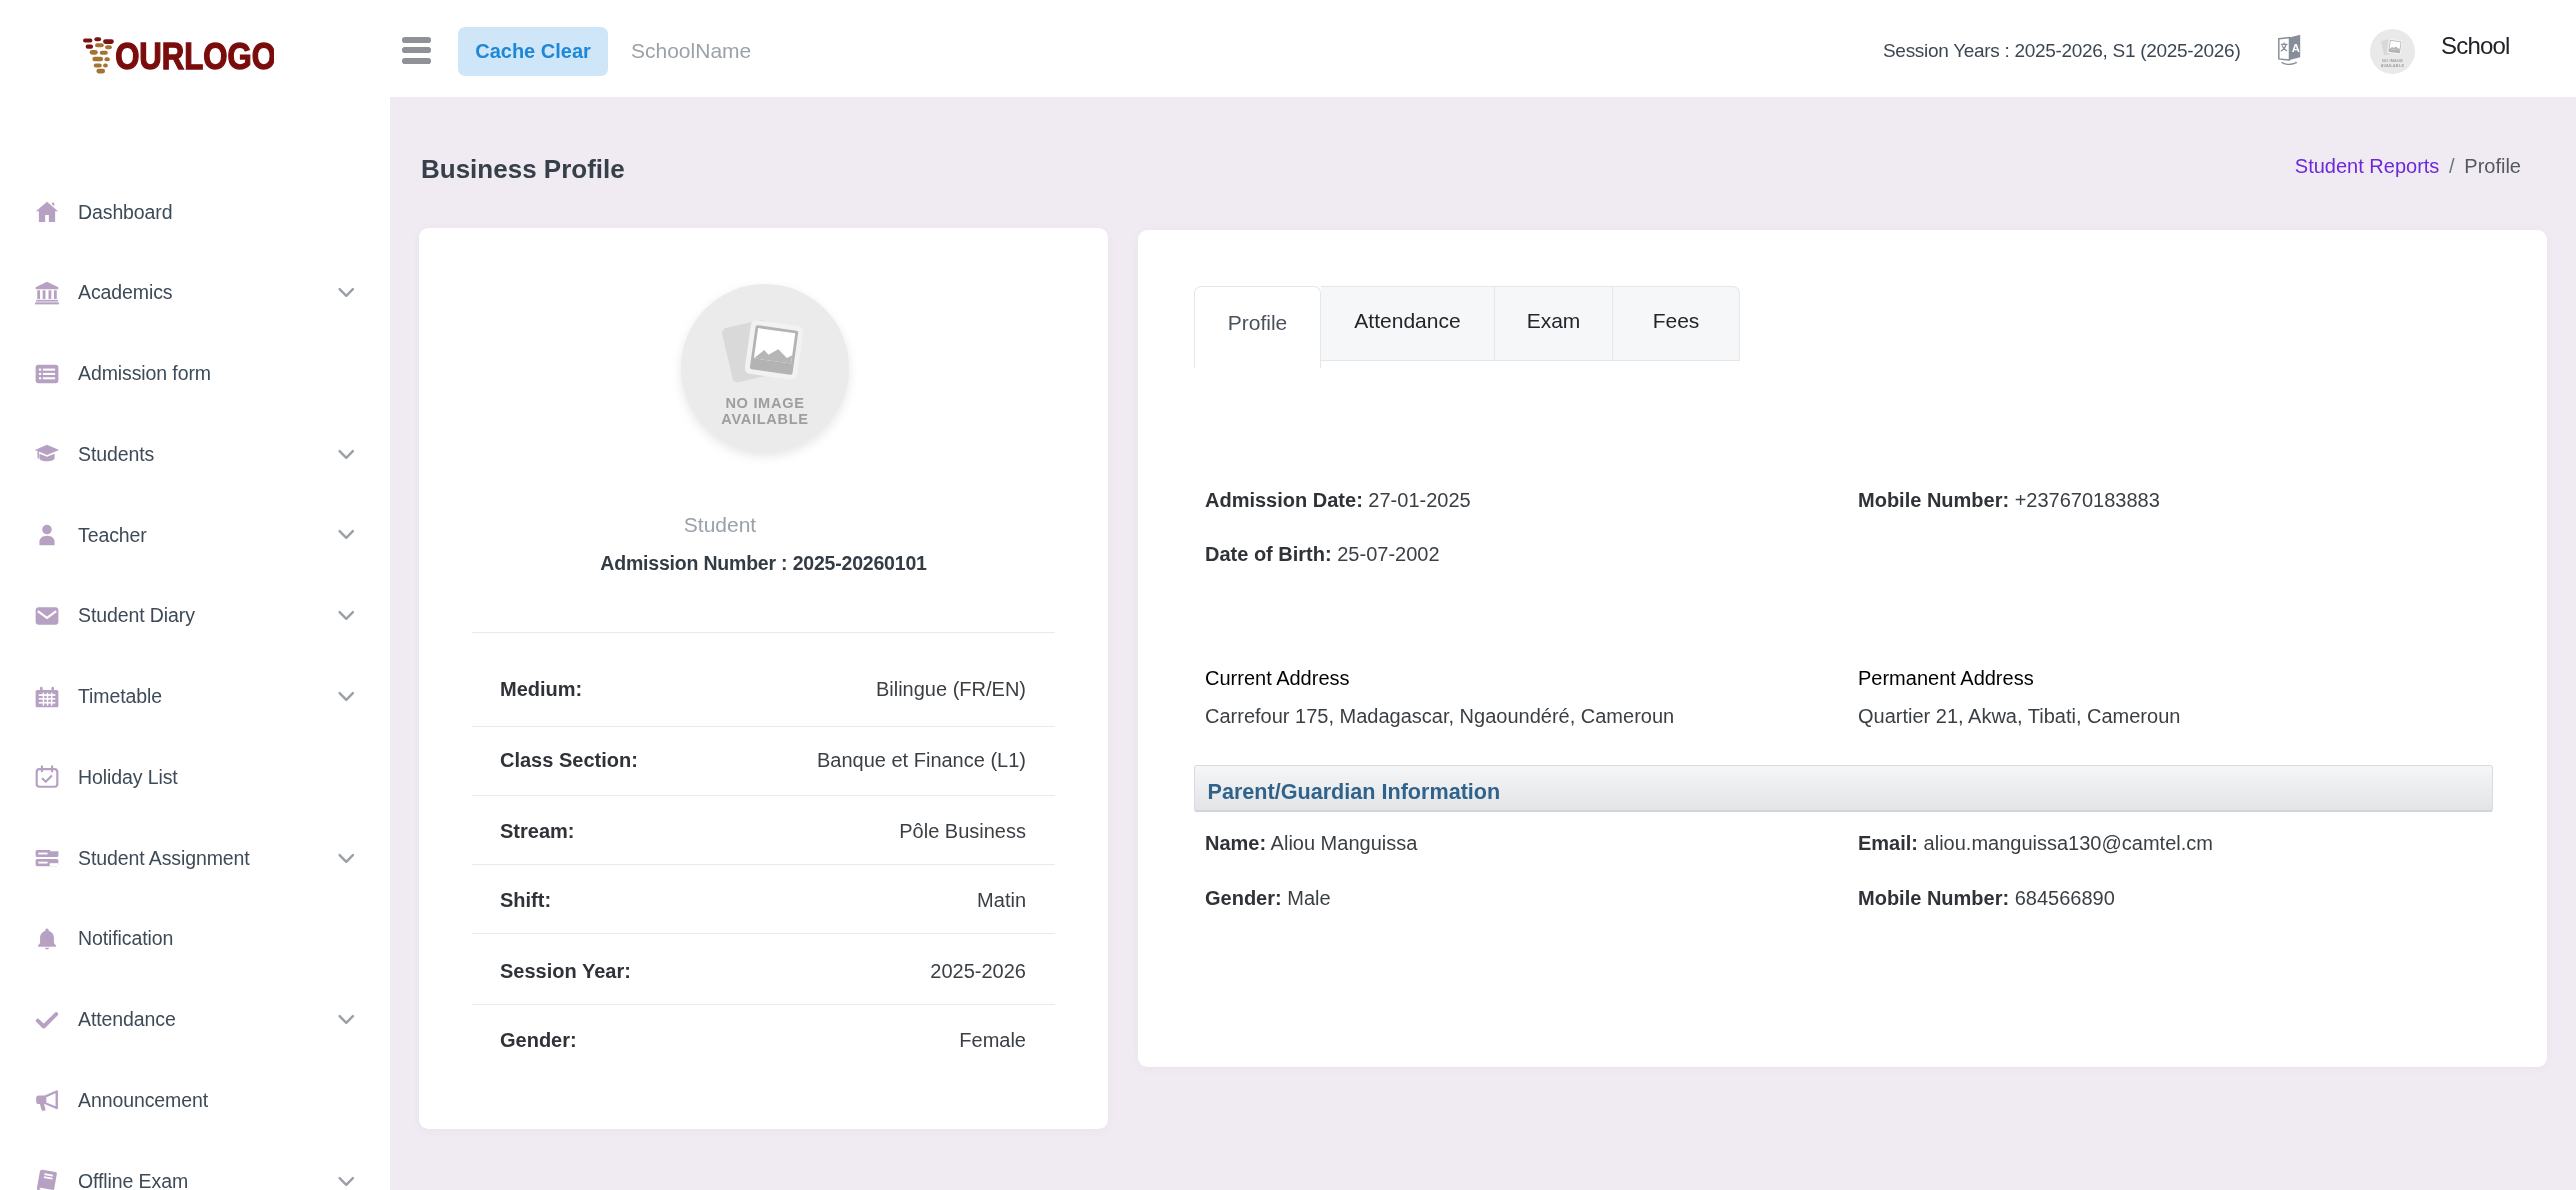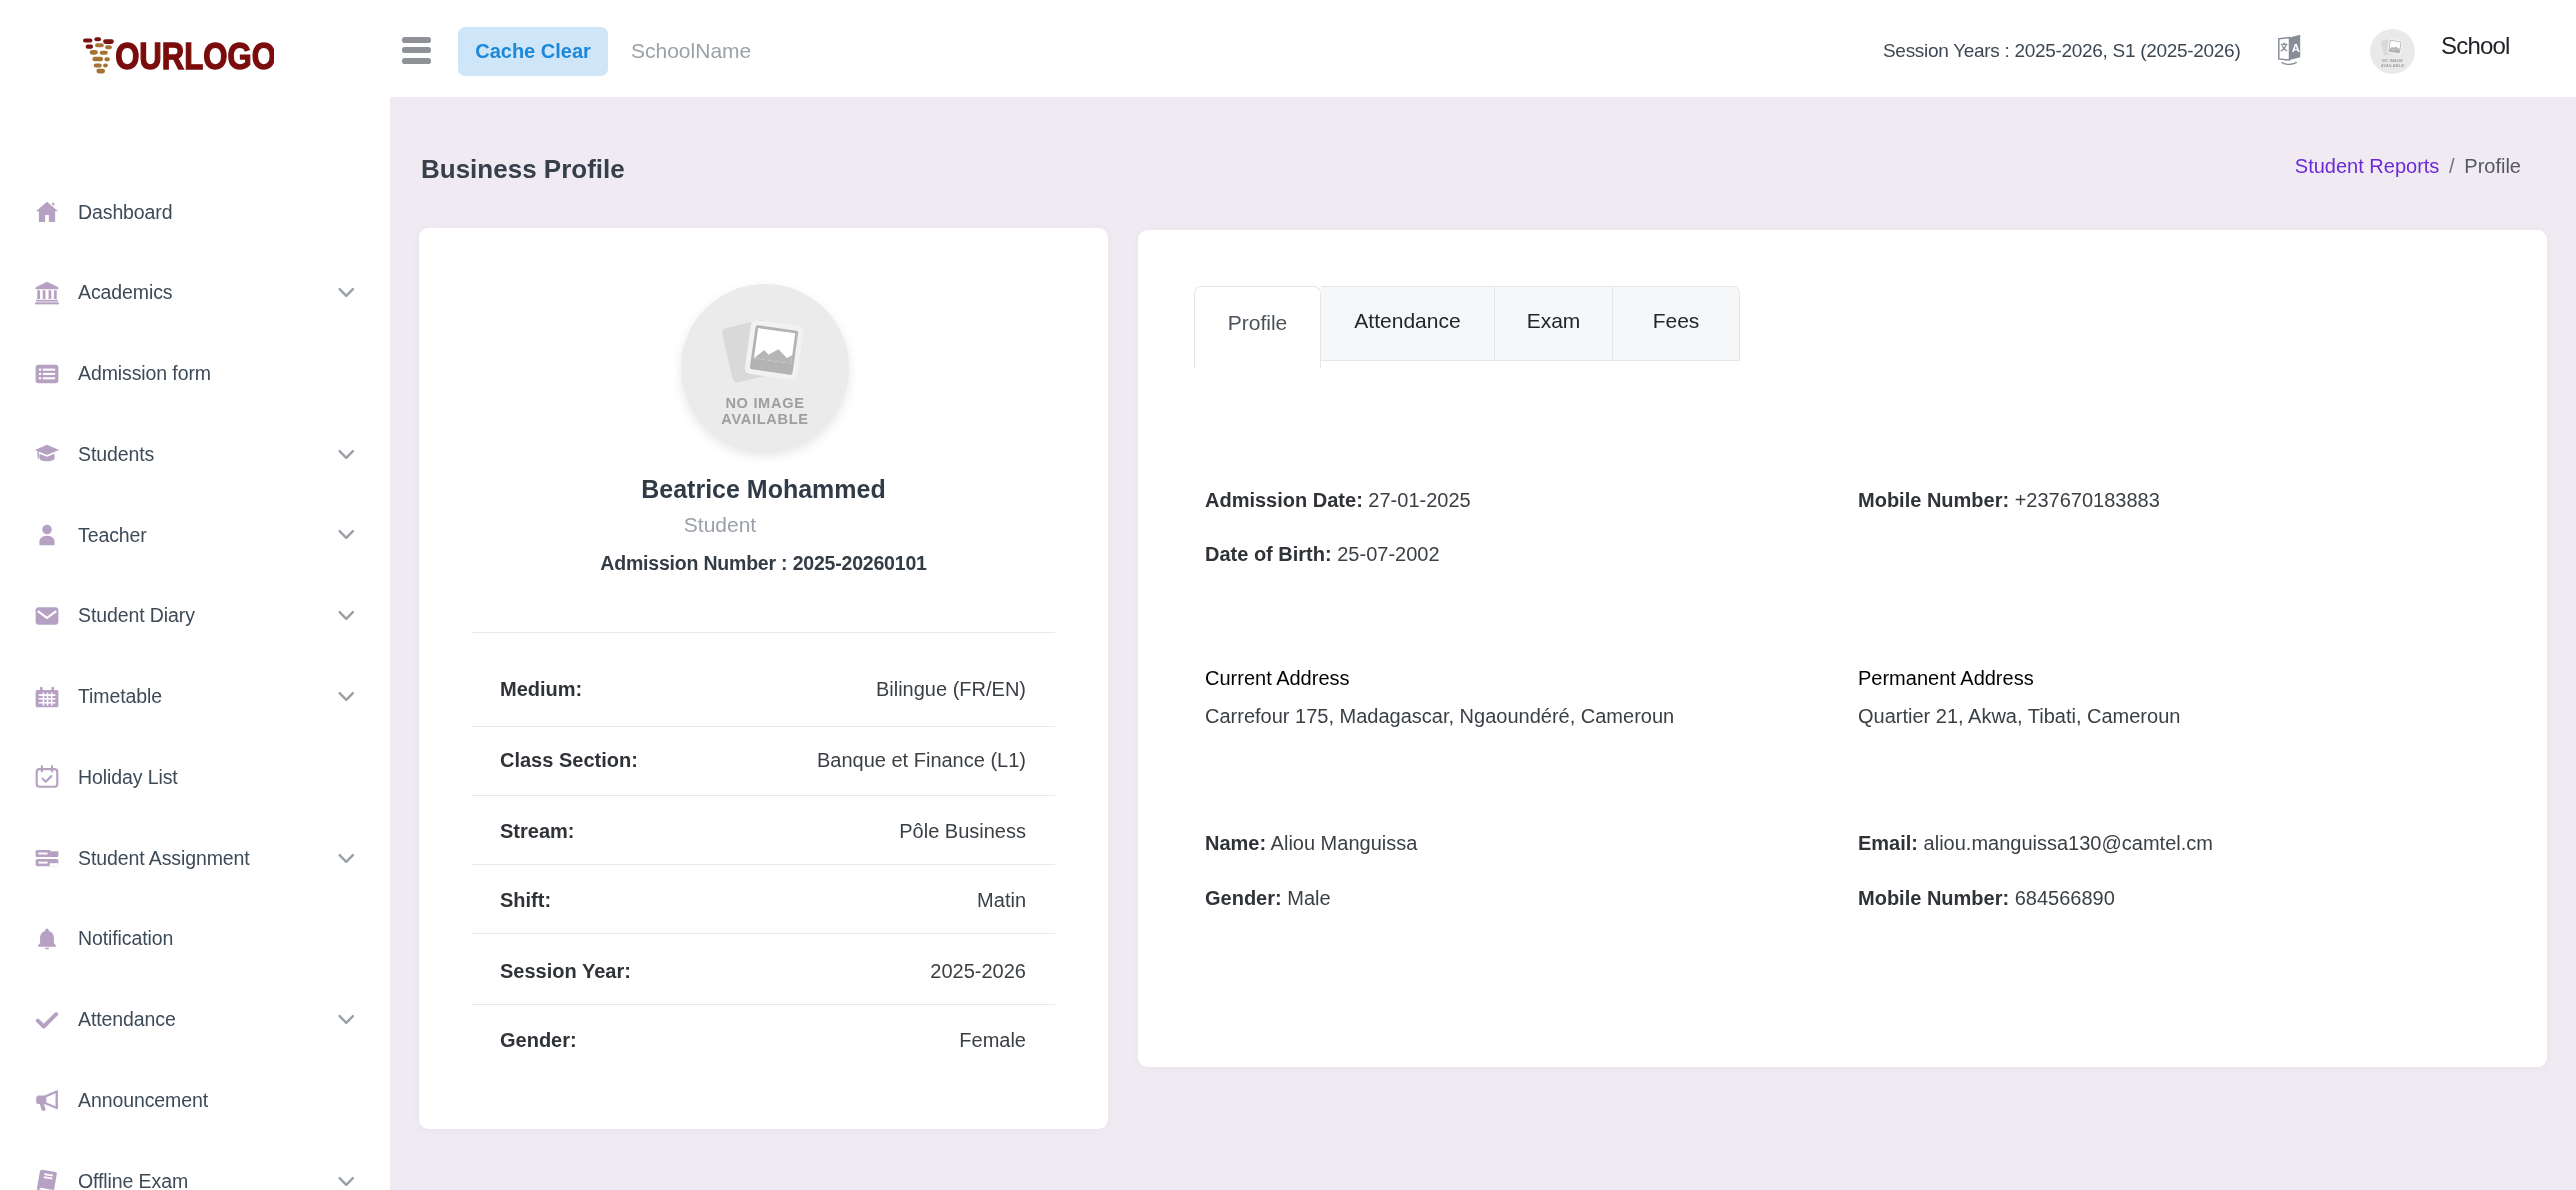--- a/index.html
+++ b/index.html
@@ -287,21 +287,20 @@
         <g transform="rotate(8 134 95)">
           <rect x="96" y="56" width="76" height="78" rx="8" fill="#f2f2f2"></rect>
           <rect x="103" y="63" width="62" height="64" rx="3" fill="#b3b3b3"></rect>
           <rect x="107" y="67" width="54" height="44" fill="#fff"></rect>
           <path d="M107 111 L120 97 L127 103 L140 93 L154 104 L161 99 V111 Z" fill="#b6b6b6"></path>
         </g>
         <text x="121" y="178" text-anchor="middle" font-size="21" font-weight="bold" fill="#9e9e9e" letter-spacing="1" font-family="Liberation Sans, sans-serif">NO IMAGE</text>
         <text x="121" y="202" text-anchor="middle" font-size="21" font-weight="bold" fill="#9e9e9e" letter-spacing="1" font-family="Liberation Sans, sans-serif">AVAILABLE</text>
       </svg>
     </div>
-    <div class="abs" id="stuname">Beatrice Mohammed</div>
     <div class="abs" id="sturole">Student</div>
     <div class="abs" id="stuadm">Admission Number : 2025-20260101</div>
     <div class="abs hl" style="top:404px;"></div>
     <div class="abs hl" style="top:498px;"></div>
     <div class="abs hl" style="top:567px;"></div>
     <div class="abs hl" style="top:636px;"></div>
     <div class="abs hl" style="top:705px;"></div>
     <div class="abs hl" style="top:776px;"></div>
     <div class="abs rowlab" style="top:450px;">Medium:</div>
       <div class="abs rowval" style="top:450px;">Bilingue (FR/EN)</div>
@@ -333,19 +332,22 @@
 
     <div class="abs fld" style="left:67px;top:259px;"><b>Admission Date:</b> 27-01-2025</div>
     <div class="abs fld" style="left:720px;top:259px;"><b>Mobile Number:</b> +237670183883</div>
     <div class="abs fld" style="left:67px;top:313px;"><b>Date of Birth:</b> 25-07-2002</div>
 
     <div class="abs fld gray" style="left:67px;top:437px;">Current Address</div>
     <div class="abs fld gray" style="left:720px;top:437px;">Permanent Address</div>
     <div class="abs fld" style="left:67px;top:475px;">Carrefour 175, Madagascar, Ngaoundéré, Cameroun</div>
     <div class="abs fld" style="left:720px;top:475px;">Quartier 21, Akwa, Tibati, Cameroun</div>
 
+    <div class="abs secbar" style="top:535px;">
+        <span>Parent/Guardian Information</span>
+      </div>
     <div class="abs fld" style="left:67px;top:602px;"><b>Name:</b> Aliou Manguissa</div>
     <div class="abs fld" style="left:720px;top:602px;"><b>Email:</b> aliou.manguissa130@camtel.cm</div>
     <div class="abs fld" style="left:67px;top:657px;"><b>Gender:</b> Male</div>
     <div class="abs fld" style="left:720px;top:657px;"><b>Mobile Number:</b> 684566890</div>
   </div>
 </div>
 
 
 </body></html>

